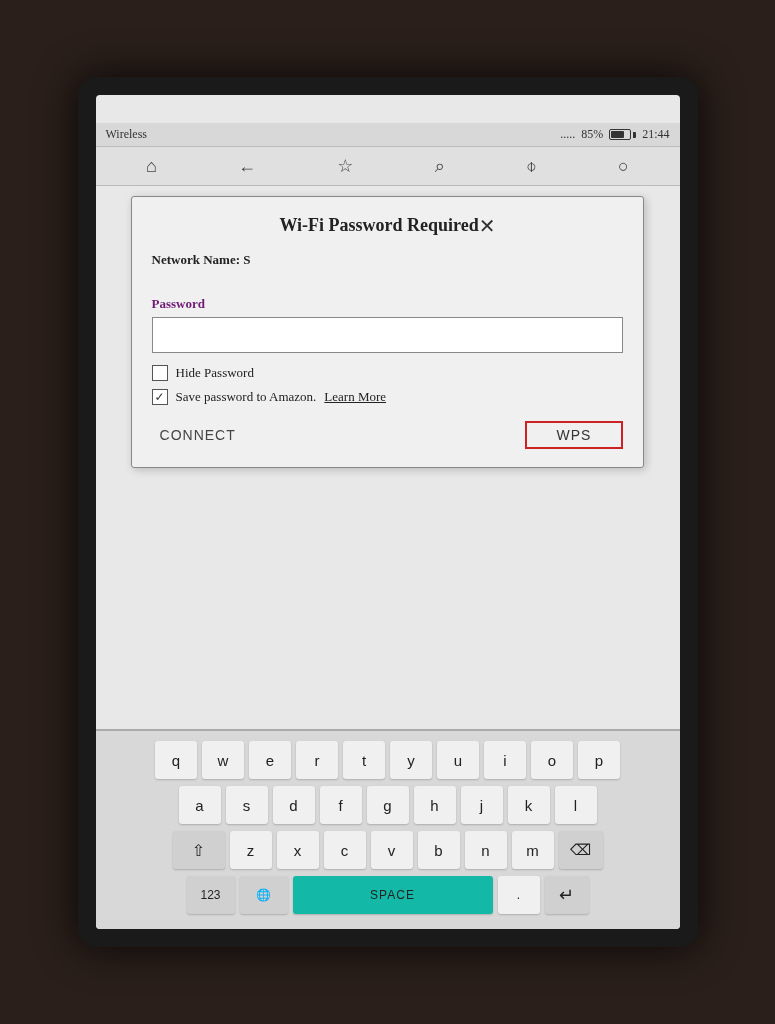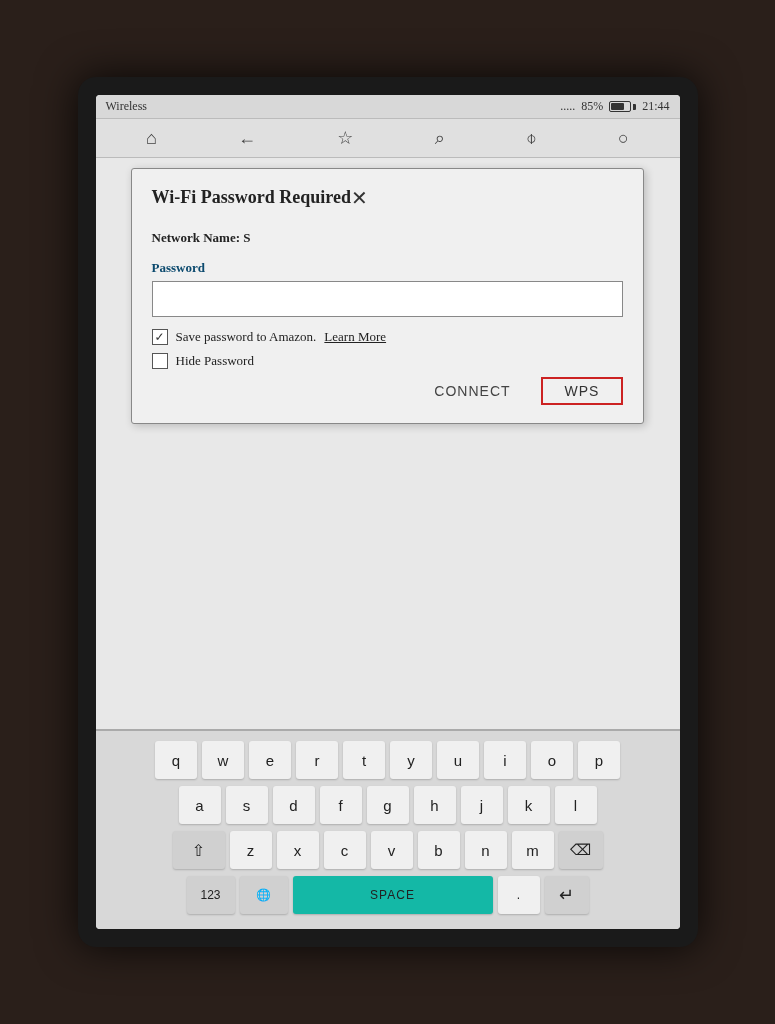--- a/index.html
+++ b/index.html
@@ -37,20 +37,21 @@
     
     .status-bar {
       display: flex;
       justify-content: space-between;
       align-items: center;
       padding: 4px 10px;
       background: #d8d8d8;
       border-bottom: 1px solid #bbb;
       font-size: 12px;
       color: #333;
+      margin-top: 28px;
     }
 
     .status-left { font-size: 12px; }
     .status-right {
       display: flex;
       align-items: center;
       gap: 6px;
       font-size: 12px;
     }
 
@@ -125,49 +126,49 @@
       border: 1.5px solid #888;
       border-radius: 3px;
       width: 88%;
       padding: 18px 20px;
       box-shadow: 2px 2px 8px rgba(0,0,0,0.2);
       position: relative;
     }
 
     .dialog-title-row {
       display: flex;
-      justify-content: flex-start;
-      align-items: center;
-      margin-bottom: 22px;
+      justify-content: center;
+      align-items: center;
+      margin-bottom: 16px;
     }
 
     .dialog-title {
       font-size: 18px;
       font-weight: bold;
       color: #222;
     }
 
     .close-btn {
       font-size: 20px;
       color: #333;
       cursor: pointer;
       line-height: 1;
     }
 
     .network-name {
       font-size: 13px;
       font-weight: bold;
       color: #222;
-      margin-bottom: 14px;
+      margin-bottom: 28px;
     }
 
     .password-label {
       font-size: 13px;
       font-weight: bold;
-      color: #0c4a6e;
+      color: #701a75;
       margin-bottom: 5px;
     }
 
     .password-input {
       width: 100%;
       height: 36px;
       border: 1.5px solid #888;
       background: #fff;
       padding: 4px 8px;
       font-size: 14px;
@@ -202,44 +203,44 @@
     }
 
     .learn-more {
       text-decoration: underline;
       cursor: pointer;
       color: #222;
     }
 
     .dialog-buttons {
       display: flex;
-      justify-content: flex-end;
+      justify-content: space-between;
       align-items: center;
       gap: 22px;
-      margin-top: 8px;
+      margin-top: 16px;
     }
 
     .btn-connect {
       font-size: 14px;
       color: #444;
       letter-spacing: 1px;
       background: none;
       border: none;
       cursor: pointer;
       padding: 4px 8px;
     }
 
     .btn-wps {
       font-size: 14px;
       color: #333;
       letter-spacing: 1px;
       background: none;
       border: 2px solid #cc2222;
       cursor: pointer;
-      padding: 4px 22px;
+      padding: 4px 30px;
     }
 
     
     .keyboard-area {
       background: #d8d8d8;
       border-top: 2px solid #aaa;
       padding: 10px 6px 8px;
     }
 
     .keyboard-row {
@@ -337,29 +338,29 @@
 
           
           <div class="network-name">Network Name: S</div>
 
           
           <div class="password-label">Password</div>
           <input type="text" class="password-input" value="" style="">
 
           
           <div class="checkbox-row">
+            <div class="checkbox-box"></div>
+            <span>Hide Password</span>
+          </div>
+
+          
+          <div class="checkbox-row">
             <div class="checkbox-box checked"></div>
             <span>Save password to Amazon.</span>
             <span class="learn-more">Learn More</span>
-          </div>
-
-          
-          <div class="checkbox-row">
-            <div class="checkbox-box"></div>
-            <span>Hide Password</span>
           </div>
 
           
           <div class="dialog-buttons">
             <button class="btn-connect">CONNECT</button>
             <button class="btn-wps">WPS</button>
           </div>
 
         </div>
       </div>

